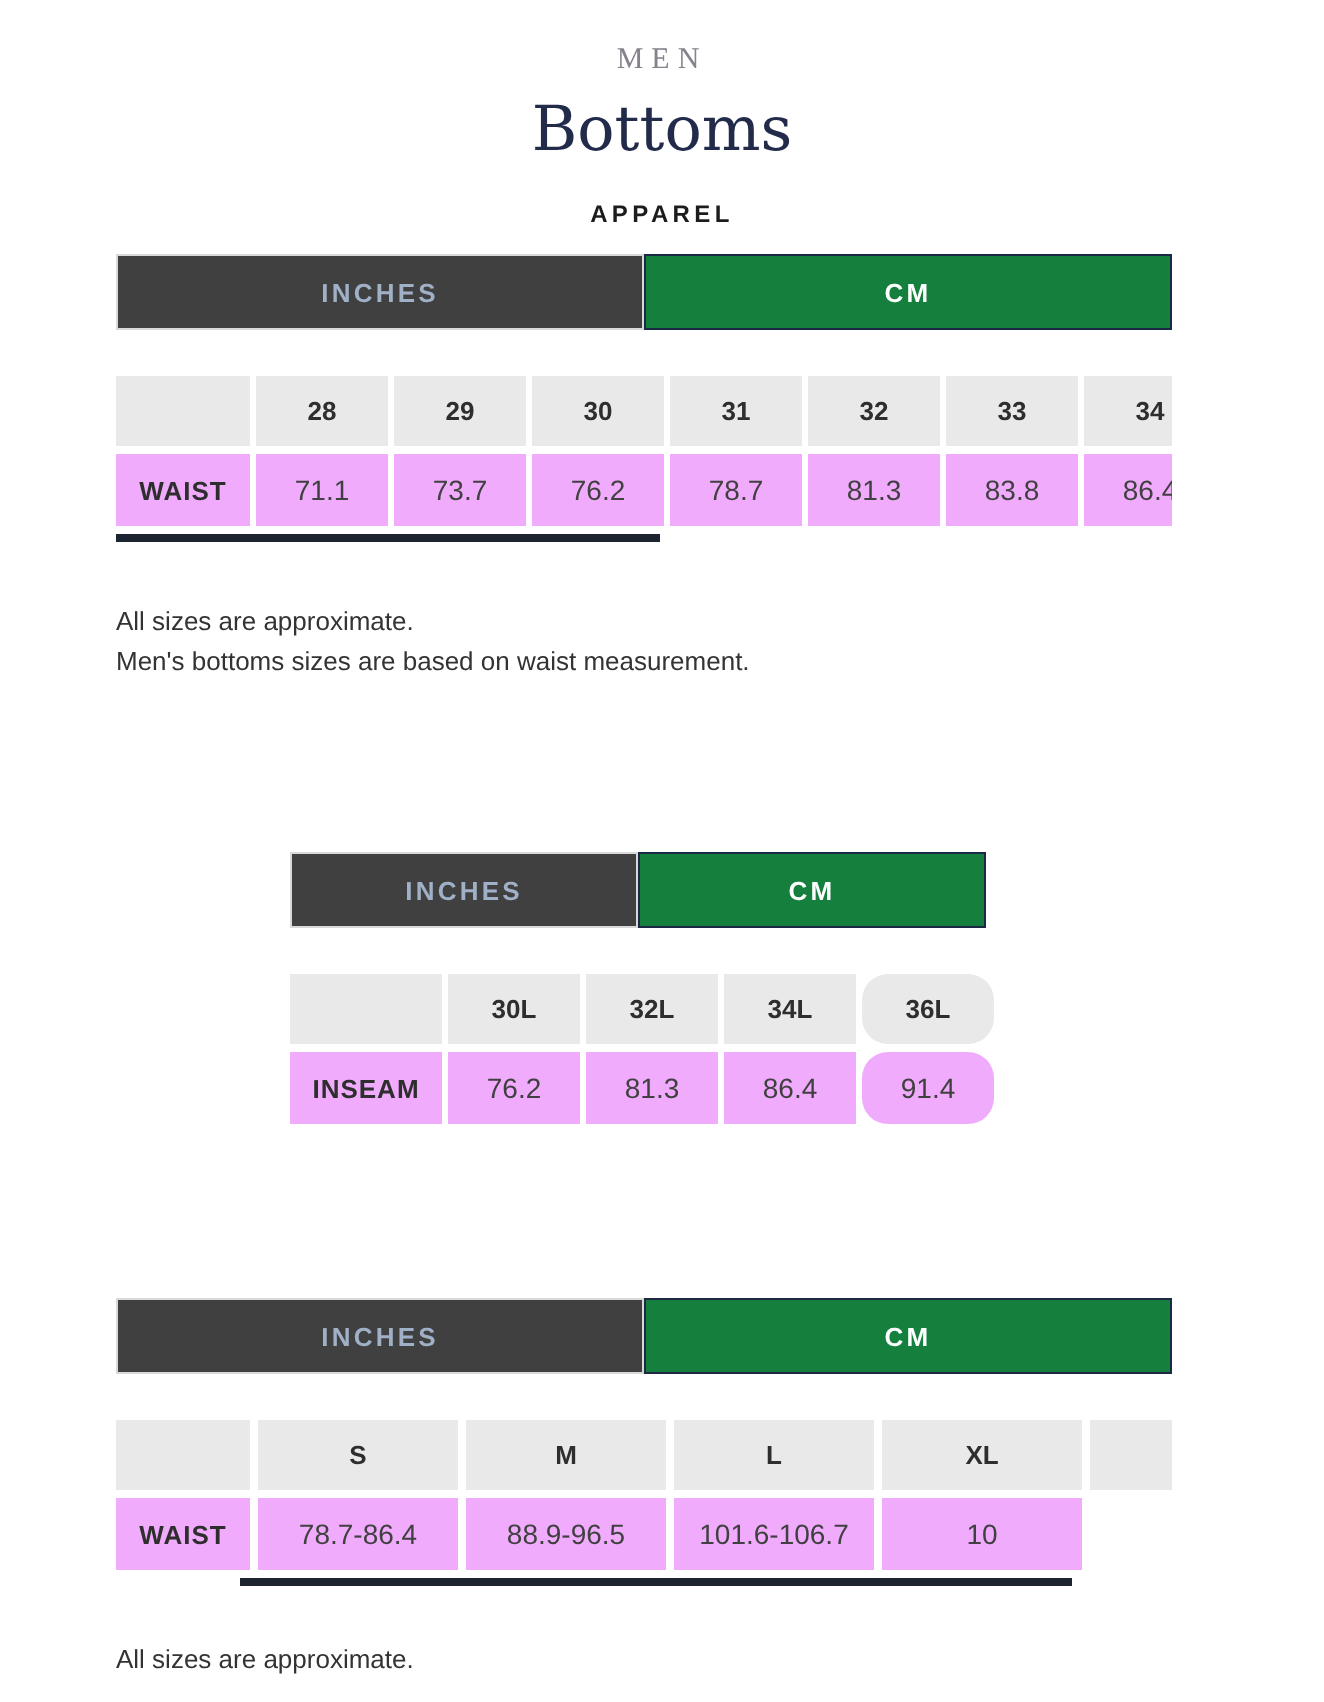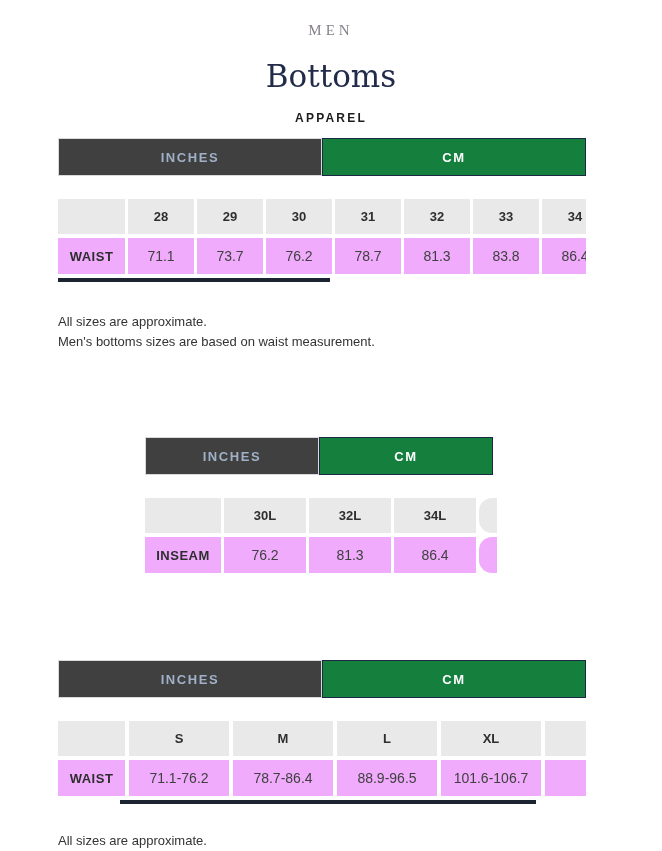--- a/index.html
+++ b/index.html
@@ -9,21 +9,21 @@
     overflow:hidden; position:relative;
   }
   .center { text-align:center; }
 
   
   .eyebrow {
     margin-top:22px; font-family:"Liberation Serif", serif;
     font-size:15px; letter-spacing:4px; color:#86818b;
   }
   .page-title {
-    margin-top:20px; font-family:"DejaVu Serif", serif;
+    margin-top:9px; font-family:"DejaVu Serif", serif;
     font-size:31px; line-height:34px; color:#222b4a; font-weight:normal;
   }
   .category {
     margin-top:18px; font-size:12px; font-weight:bold;
     letter-spacing:2.2px; color:#1c1c1c;
   }
 
   
   .toggle { display:flex; height:38px; box-sizing:border-box; }
   .tab {
@@ -50,21 +50,21 @@
   .sec-a { margin-left:58px; width:528px; }
   .sec-a .tab { width:264px; }
   .t1 .cell { width:66px; margin-right:3px; }
   .t1 .cell-label { width:67px; }
   .t1 .cell:last-child { margin-right:0; }
 
   
   .sec-b { margin-left:145px; width:348px; }
   .sec-b .tab { width:174px; }
   .t2 { width:352px; }
-  .t2 .cell { width:82px; margin-right:3px; }
+  .t2 .cell { width:66px; margin-right:3px; }
   .t2 .cell-label { width:76px; }
   .t2 .cell:last-child { margin-right:0;border-radius:13px; }
 
   
   .t3 .cell { width:100px; margin-right:4px; }
   .t3 .cell-label { width:67px; }
 
   
   .hscroll-track { position:relative; height:4px; margin-top:4px; }
   .hscroll-thumb { position:absolute; top:0; height:4px; background:#1b2430; }
@@ -158,21 +158,20 @@
   <div class="trow trow-head">
     <div class="cell cell-label"></div>
     <div class="cell">S</div>
     <div class="cell">M</div>
     <div class="cell">L</div>
     <div class="cell">XL</div>
     <div class="cell"></div>
   </div>
   <div class="trow trow-data">
     <div class="cell cell-label">WAIST</div>
-    <div class="cell">71.1-76.2</div>
     <div class="cell">78.7-86.4</div>
     <div class="cell">88.9-96.5</div>
     <div class="cell">101.6-106.7</div>
     <div class="cell">10</div>
   </div>
 </div>
 <div class="hscroll-track sec-a">
   <div class="hscroll-thumb thumb-3"></div>
 </div>
 

